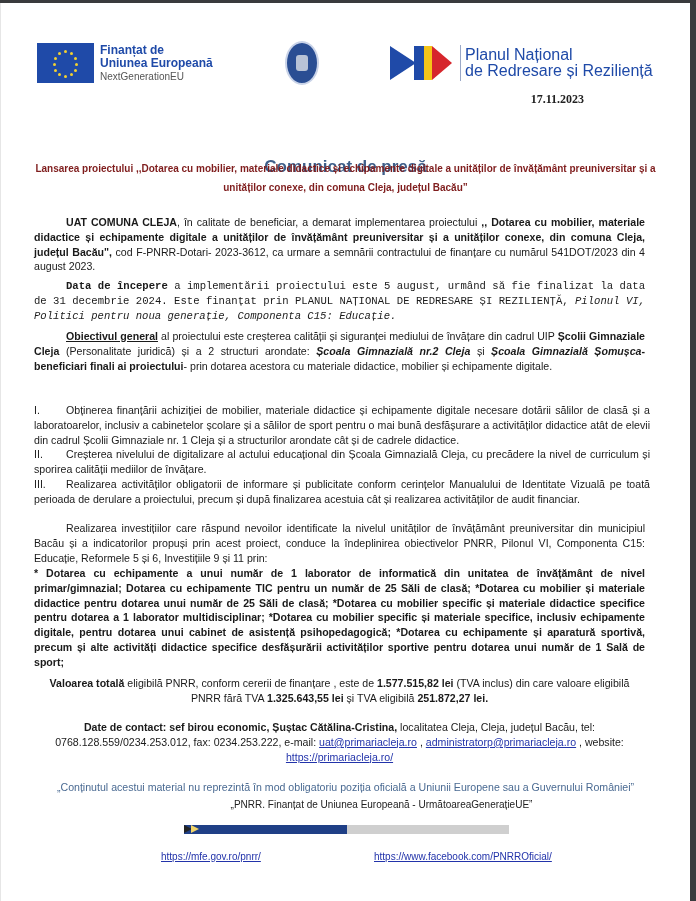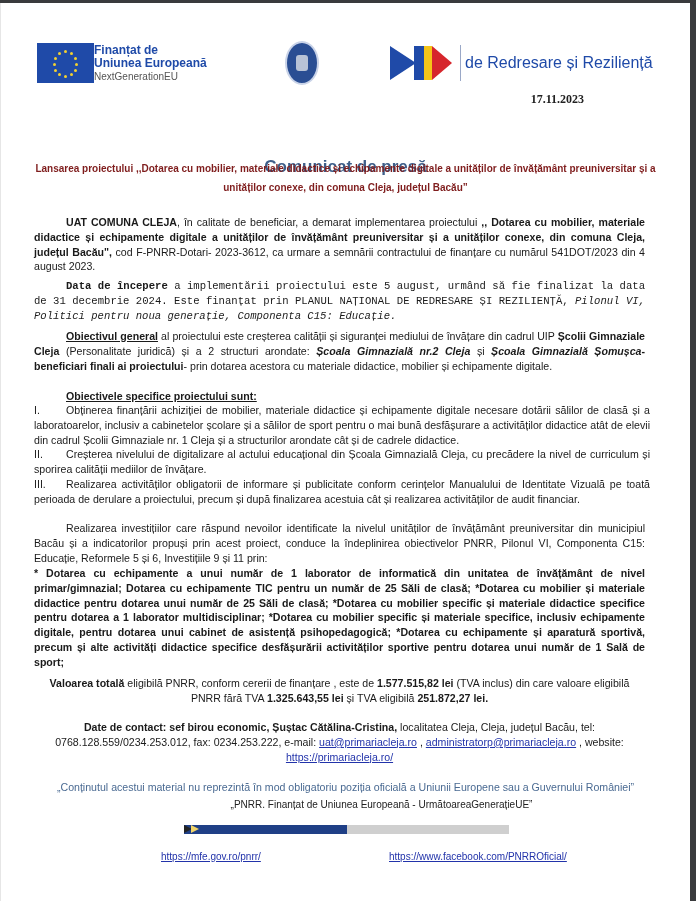--- a/index.html
+++ b/index.html
@@ -7,21 +7,21 @@
   body { position: relative; font-family: "Liberation Sans Narrow", "Liberation Sans", sans-serif; color: #1a1a1a; }
   .page {
     position: absolute; left: 0; top: 3px; width: 690px; height: 898px;
     background: #ffffff;
     border-left: 1px solid #e6e6e6;
   }
   .logo-row { position: absolute; top: 38px; left: 0; width: 100%; height: 50px; }
   .eu-logo { position: absolute; left: 36px; top: 2px; display: flex; align-items: center; }
   .eu-flag { width: 57px; height: 40px; background: #1f4aa8; position: relative; }
   .eu-flag span { position: absolute; width: 3px; height: 3px; background: #f3d130; border-radius: 50%; }
-  .eu-text { line-height: 13px; }
+  .eu-text { margin-left: 6px; line-height: 13px; }
   .eu-text .l1, .eu-text .l2 { font-family: "Liberation Sans", sans-serif; font-weight: bold; font-size: 12px; color: #1f4aa8; }
   .eu-text .l3 { font-family: "Liberation Sans", sans-serif; font-size: 10px; color: #555; }
   .gov-logo { position: absolute; left: 284px; top: 0px; width: 34px; height: 44px; border-radius: 50%; background: #2a4e93; border: 2px solid #c9d3e8; }
   .gov-logo .inner { position: absolute; left: 9px; top: 12px; width: 12px; height: 16px; background: #b8c3d6; border-radius: 3px; }
   .pnrr-logo { position: absolute; left: 389px; top: 4px; display: flex; align-items: center; }
   .pnrr-arrows { position: relative; width: 66px; height: 34px; }
   .pnrr-arrows .a1 { position: absolute; left: 0; top: 0; width: 0; height: 0; border-top: 17px solid transparent; border-bottom: 17px solid transparent; border-left: 26px solid #1f4aa8; }
   .pnrr-arrows .a2 { position: absolute; left: 24px; top: 0; width: 10px; height: 34px; background: #1f4aa8; }
   .pnrr-arrows .a3 { position: absolute; left: 34px; top: 0; width: 8px; height: 34px; background: #f5c518; }
   .pnrr-arrows .a4 { position: absolute; left: 42px; top: 0; width: 0; height: 0; border-top: 17px solid transparent; border-bottom: 17px solid transparent; border-left: 20px solid #d6262c; }
@@ -51,21 +51,21 @@
   .p8 { top: 717px; text-align: center; }
   a, .link { color: #2233aa; text-decoration: underline; }
   .disclaimer { position: absolute; top: 778px; width: 100%; text-align: center; font-size: 10.6px; color: #4a6a92; }
   .tagline { position: absolute; top: 796px; width: 100%; text-align: center; font-size: 10px; color: #222; margin-left: 36px; }
   .bar { position: absolute; left: 183px; top: 822px; width: 325px; height: 9px; background: #cfcfcf; }
   .bar .fill { position: absolute; left: 0; top: 0; height: 9px; background: #1f3f86; }
   .bar .chev { position: absolute; left: 0; top: 0; width: 0; height: 0; border-top: 4.5px solid transparent; border-bottom: 4.5px solid transparent; border-left: 8px solid #222; }
   .bar .chev2 { position: absolute; left: 7px; top: 0; width: 0; height: 0; border-top: 4.5px solid transparent; border-bottom: 4.5px solid transparent; border-left: 8px solid #f1d46a; }
   .footlinks { position: absolute; top: 848px; left: 0; width: 100%; font-size: 10px; }
   .footlinks .l1 { position: absolute; left: 160px; }
-  .footlinks .l2 { position: absolute; left: 360px; padding-left: 28px; }
+  .footlinks .l2 { position: absolute; left: 345px; padding-left: 28px; }
 </style>
 </head>
 <body>
 
 <div class="page">
 
   <div class="logo-row">
     <div class="eu-logo">
       <div class="eu-flag">
         <span style="left:27px;top:7px"></span>
@@ -94,37 +94,37 @@
 
     <div class="pnrr-logo">
       <div class="pnrr-arrows">
         <div class="a1"></div>
           <div class="a2"></div>
           <div class="a3"></div>
           <div class="a4"></div>
       </div>
       <div class="pnrr-sep"></div>
       <div class="pnrr-text">
+        <div>Planul Național</div>
         <div>de Redresare și Reziliență</div>
       </div>
     </div>
   </div>
 
   <div class="date">17.11.2023</div>
 
   <div class="title">Comunicat de presă</div>
   <div class="headline">Lansarea proiectului ,,Dotarea cu mobilier, materiale didactice și echipamente digitale a unităților de învățământ preuniversitar și a unităților conexe, din comuna Cleja, județul Bacău”</div>
 
   <div class="body indent p1"><b>UAT COMUNA CLEJA</b><span>, în calitate de beneficiar, a demarat implementarea proiectului </span><b>,, Dotarea cu mobilier, materiale didactice și echipamente digitale a unităților de învățământ preuniversitar și a unităților conexe, din comuna Cleja, județul Bacău",</b><span> cod F-PNRR-Dotari- 2023-3612, ca urmare a semnării contractului de finanțare cu numărul 541DOT/2023 din 4 august 2023.</span></div>
 
   <div class="body indent p2"><b>Data de începere</b><span> a implementării proiectului este 5 august, urmând să fie finalizat la data de 31 decembrie 2024. Este finanțat prin PLANUL NAȚIONAL DE REDRESARE ȘI REZILIENȚĂ, </span><i>Pilonul VI, Politici pentru noua generație, Componenta C15: Educație.</i></div>
 
   <div class="body indent p3"><b class="u">Obiectivul general</b><span> al proiectului este creșterea calității și siguranței mediului de învățare din cadrul UIP </span><b>Școlii Gimnaziale Cleja</b><span> (Personalitate juridică) și a 2 structuri arondate: </span><b class="i">Școala Gimnazială nr.2 Cleja</b><span> și </span><b class="i">Școala Gimnazială Șomușca</b><b>- beneficiari finali ai proiectului</b><span>- prin dotarea acestora cu materiale didactice, mobilier și echipamente digitale.</span></div>
 
-  <div class="body p4h b u">Obiectivele specifice proiectului sunt:</div>
 
   <div class="objlist">
     <div class="obj"><span class="num">I.</span><span>Obținerea finanțării achiziției de mobilier, materiale didactice și echipamente digitale necesare dotării sălilor de clasă și a laboratoarelor, inclusiv a cabinetelor școlare și a sălilor de sport pentru o mai bună desfășurare a activităților didactice atât de elevii din cadrul Școlii Gimnaziale nr. 1 Cleja și a structurilor arondate cât și de cadrele didactice.</span></div>
     <div class="obj"><span class="num">II.</span><span>Creșterea nivelului de digitalizare al actului educațional din Școala Gimnazială Cleja, cu precădere la nivel de curriculum și sporirea calității mediilor de învățare.</span></div>
     <div class="obj"><span class="num">III.</span><span>Realizarea activităților obligatorii de informare și publicitate conform cerințelor Manualului de Identitate Vizuală pe toată perioada de derulare a proiectului, precum și după finalizarea acestuia cât și realizarea activităților de audit financiar.</span></div>
   </div>
 
   <div class="body indent p5">Realizarea investițiilor care răspund nevoilor identificate la nivelul unităților de învățământ preuniversitar din municipiul Bacău și a indicatorilor propuși prin acest proiect, conduce la îndeplinirea obiectivelor PNRR, Pilonul VI, Componenta C15: Educație, Reformele 5 și 6, Investițiile 9 și 11 prin:</div>
   <div class="body p6">* Dotarea cu echipamente a unui număr de 1 laborator de informatică din unitatea de învățământ de nivel primar/gimnazial; Dotarea cu echipamente TIC pentru un număr de 25 Săli de clasă; *Dotarea cu mobilier și materiale didactice pentru dotarea unui număr de 25 Săli de clasă; *Dotarea cu mobilier specific și materiale didactice specifice pentru dotarea a 1  laborator multidisciplinar; *Dotarea cu mobilier specific și materiale specifice, inclusiv echipamente digitale, pentru dotarea unui cabinet de asistență psihopedagogică; *Dotarea cu echipamente și aparatură sportivă, precum și alte activități didactice specifice desfășurării activităților sportive pentru dotarea unui număr de 1 Sală de sport;</div>
 

